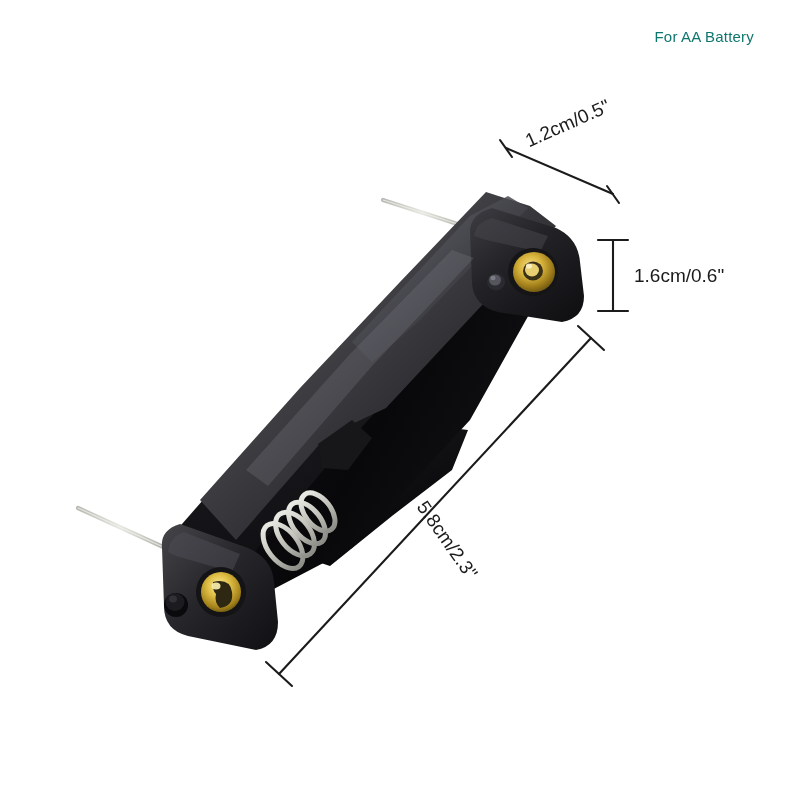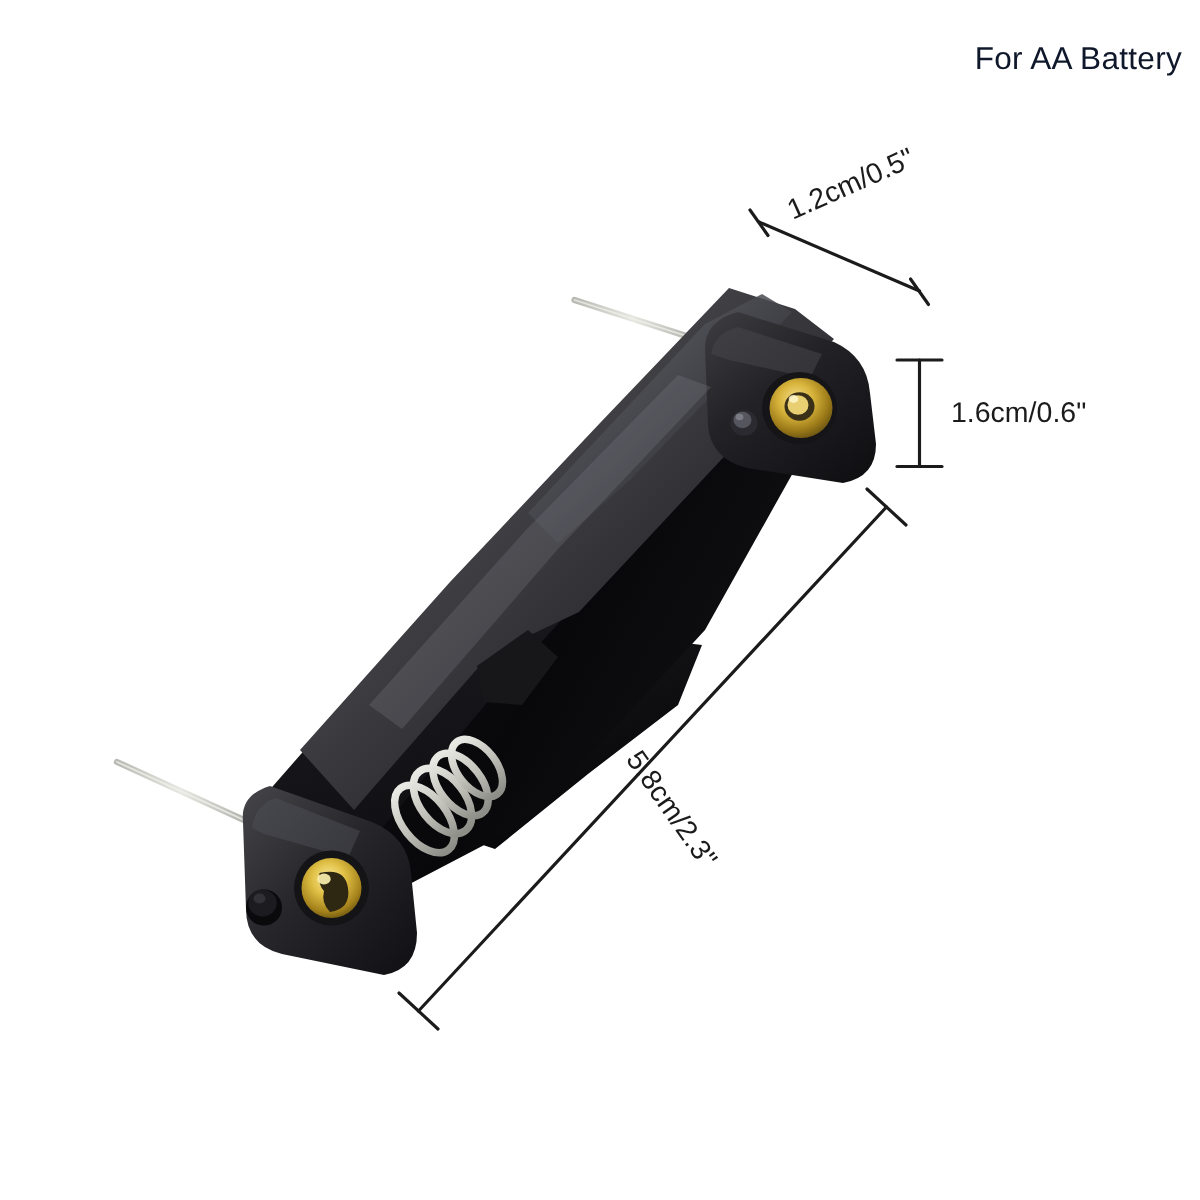--- a/index.html
+++ b/index.html
@@ -24,24 +24,24 @@
   }
   #scene {
     position: absolute;
     left: 0;
     top: 0;
     width: 800px;
     height: 800px;
   }
   .title-text {
     position: absolute;
-    right: 12px;
+    right: 46px;
     top: 28px;
-    font-size: 21px;
-    color: #0f172a;
+    font-size: 15px;
+    color: #0f766e;
     letter-spacing: 0.2px;
     white-space: nowrap;
     font-family: "Liberation Sans", sans-serif;
   }
   .dim-label {
     position: absolute;
     font-size: 19px;
     color: #1b1b1b;
     white-space: nowrap;
     font-family: "Liberation Sans", sans-serif;

